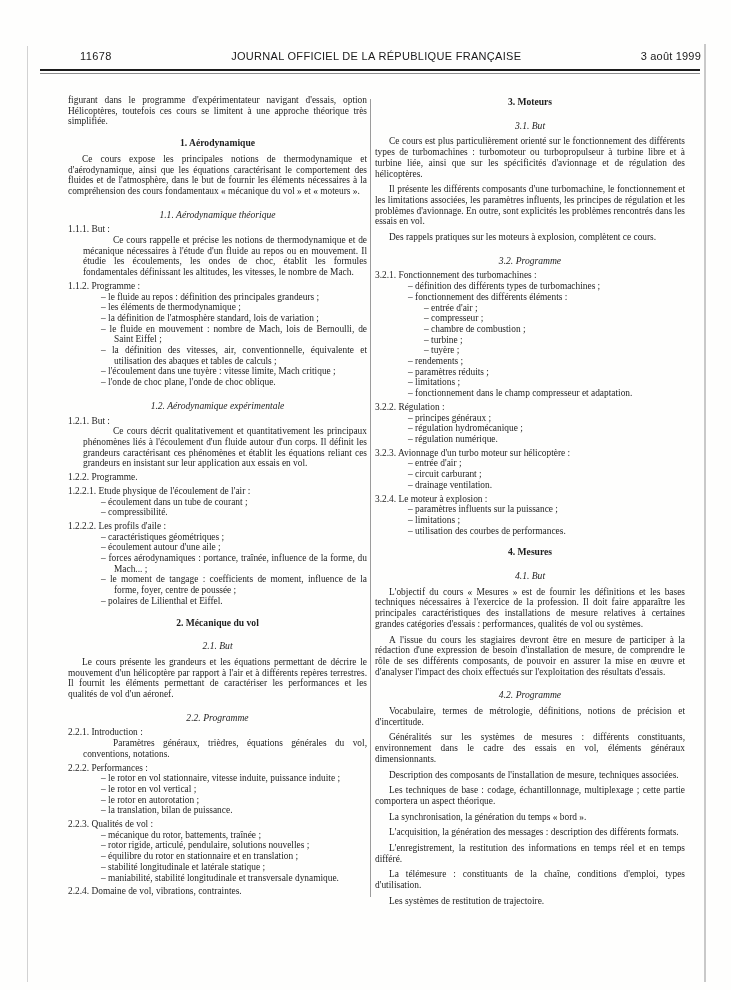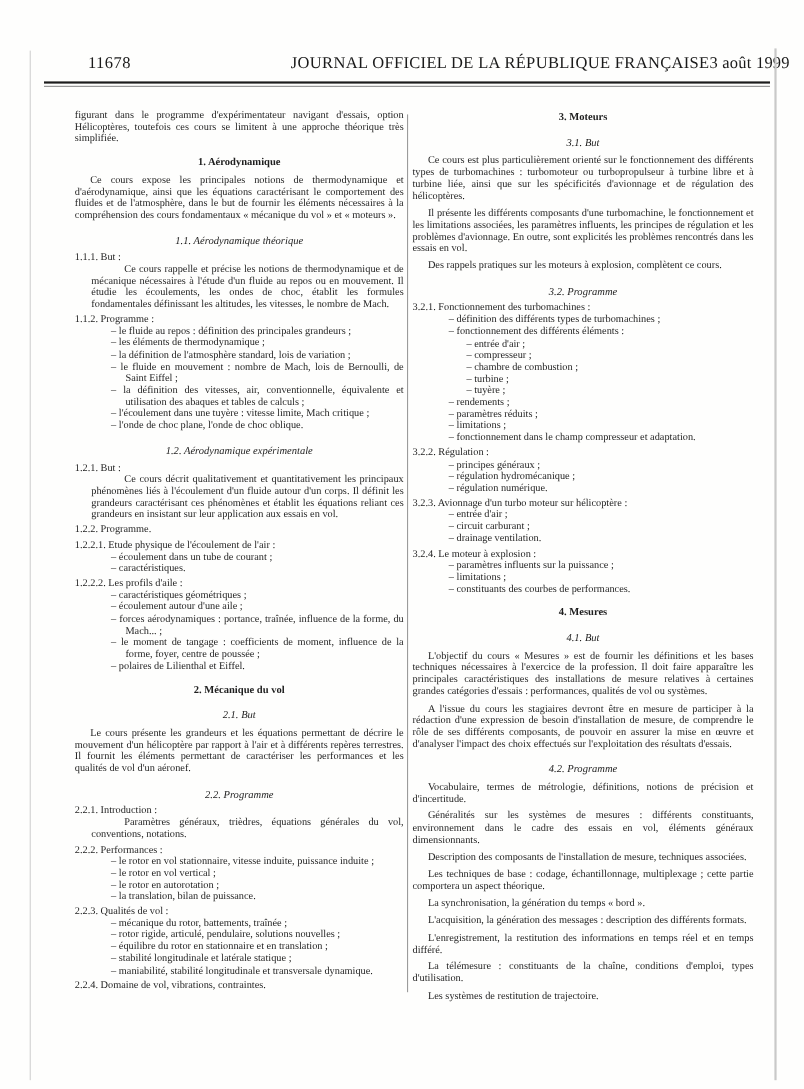--- a/index.html
+++ b/index.html
@@ -11,26 +11,26 @@
     color:#1e1e1e;
     overflow:hidden;
   }
   
   .edge-l{position:absolute;left:27px;top:46px;bottom:8px;width:1px;background:#d2d2d2;}
   .edge-r{position:absolute;left:704px;top:44px;bottom:8px;width:2px;background:#c9c9c9;}
 
   
   .hdr{
     display:flex;align-items:baseline;
-    margin:50px 13px 0 40px;
-    font-family:Liberation Serif, serif;
-    font-size:15px;color:#1a1a1a;
+    margin:50px 30px 0 40px;
+    font-family:Liberation Sans, sans-serif;
+    font-size:11px;color:#1a1a1a;
   }
   .hdr-num{margin-left:40px;letter-spacing:.4px;}
-  .hdr-title{flex:1;text-align:right;letter-spacing:.3px;}
+  .hdr-title{flex:1;text-align:center;letter-spacing:.3px;}
   .hdr-date{letter-spacing:.2px;text-align:center;}
   .rule{
     margin:7px 31px 0 40px;
     height:2px;
     border-top:2px solid #1c1c1c;
     border-bottom:1px solid #8d8d8d;
   }
 
   
   .cols{display:flex;margin:21px 0 16px 68px;}
@@ -78,21 +78,21 @@
         <div class="b-li1">– le fluide en mouvement : nombre de Mach, lois de Bernoulli, de Saint Eiffel ;</div>
         <div class="b-li1">– la définition des vitesses, air, conventionnelle, équivalente et utilisation des abaques et tables de calculs ;</div>
         <div class="b-li1">– l'écoulement dans une tuyère : vitesse limite, Mach critique ;</div>
         <div class="b-li1">– l'onde de choc plane, l'onde de choc oblique.</div>
         <div class="b-h2">1.2. Aérodynamique expérimentale</div>
         <div class="b-clause">1.2.1. But :</div>
         <div class="b-cbody">Ce cours décrit qualitativement et quantitativement les principaux phénomènes liés à l'écoulement d'un fluide autour d'un corps. Il définit les grandeurs caractérisant ces phénomènes et établit les équations reliant ces grandeurs en insistant sur leur application aux essais en vol.</div>
         <div class="b-clause">1.2.2. Programme.</div>
         <div class="b-clause">1.2.2.1. Etude physique de l'écoulement de l'air :</div>
         <div class="b-li1">– écoulement dans un tube de courant ;</div>
-        <div class="b-li1">– caractéristiques.</div>
+        <div class="b-li1">– compressibilité.</div>
         <div class="b-clause">1.2.2.2. Les profils d'aile :</div>
         <div class="b-li1">– caractéristiques géométriques ;</div>
         <div class="b-li1">– écoulement autour d'une aile ;</div>
         <div class="b-li1">– forces aérodynamiques : portance, traînée, influence de la forme, du Mach... ;</div>
         <div class="b-li1">– le moment de tangage : coefficients de moment, influence de la forme, foyer, centre de poussée ;</div>
         <div class="b-li1">– polaires de Lilienthal et Eiffel.</div>
         <div class="b-h1">2. Mécanique du vol</div>
         <div class="b-h2">2.1. But</div>
         <div class="b-p">Le cours présente les grandeurs et les équations permettant de décrire le mouvement d'un hélicoptère par rapport à l'air et à différents repères terrestres. Il fournit les éléments permettant de caractériser les performances et les qualités de vol d'un aéronef.</div>
         <div class="b-h2">2.2. Programme</div>
@@ -135,21 +135,21 @@
         <div class="b-li1">– principes généraux ;</div>
         <div class="b-li1">– régulation hydromécanique ;</div>
         <div class="b-li1">– régulation numérique.</div>
         <div class="b-clause">3.2.3. Avionnage d'un turbo moteur sur hélicoptère :</div>
         <div class="b-li1">– entrée d'air ;</div>
         <div class="b-li1">– circuit carburant ;</div>
         <div class="b-li1">– drainage ventilation.</div>
         <div class="b-clause">3.2.4. Le moteur à explosion :</div>
         <div class="b-li1">– paramètres influents sur la puissance ;</div>
         <div class="b-li1">– limitations ;</div>
-        <div class="b-li1">– constituants des courbes de performances.</div>
+        <div class="b-li1">– utilisation des courbes de performances.</div>
         <div class="b-h1">4. Mesures</div>
         <div class="b-h2">4.1. But</div>
         <div class="b-p">L'objectif du cours « Mesures » est de fournir les définitions et les bases techniques nécessaires à l'exercice de la profession. Il doit faire apparaître les principales caractéristiques des installations de mesure relatives à certaines grandes catégories d'essais : performances, qualités de vol ou systèmes.</div>
         <div class="b-p">A l'issue du cours les stagiaires devront être en mesure de participer à la rédaction d'une expression de besoin d'installation de mesure, de comprendre le rôle de ses différents composants, de pouvoir en assurer la mise en œuvre et d'analyser l'impact des choix effectués sur l'exploitation des résultats d'essais.</div>
         <div class="b-h2">4.2. Programme</div>
         <div class="b-p">Vocabulaire, termes de métrologie, définitions, notions de précision et d'incertitude.</div>
         <div class="b-p">Généralités sur les systèmes de mesures : différents constituants, environnement dans le cadre des essais en vol, éléments généraux dimensionnants.</div>
         <div class="b-p">Description des composants de l'installation de mesure, techniques associées.</div>
         <div class="b-p">Les techniques de base : codage, échantillonnage, multiplexage ; cette partie comportera un aspect théorique.</div>
         <div class="b-p">La synchronisation, la génération du temps « bord ».</div>

